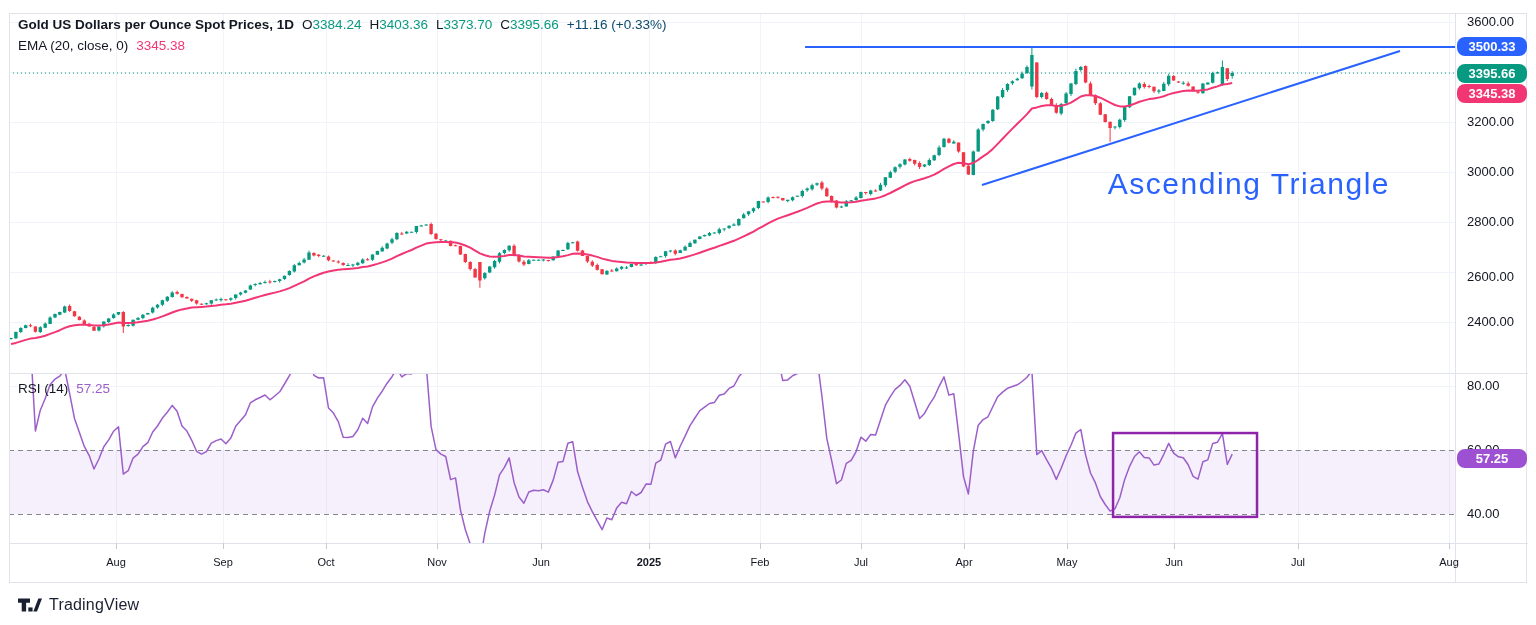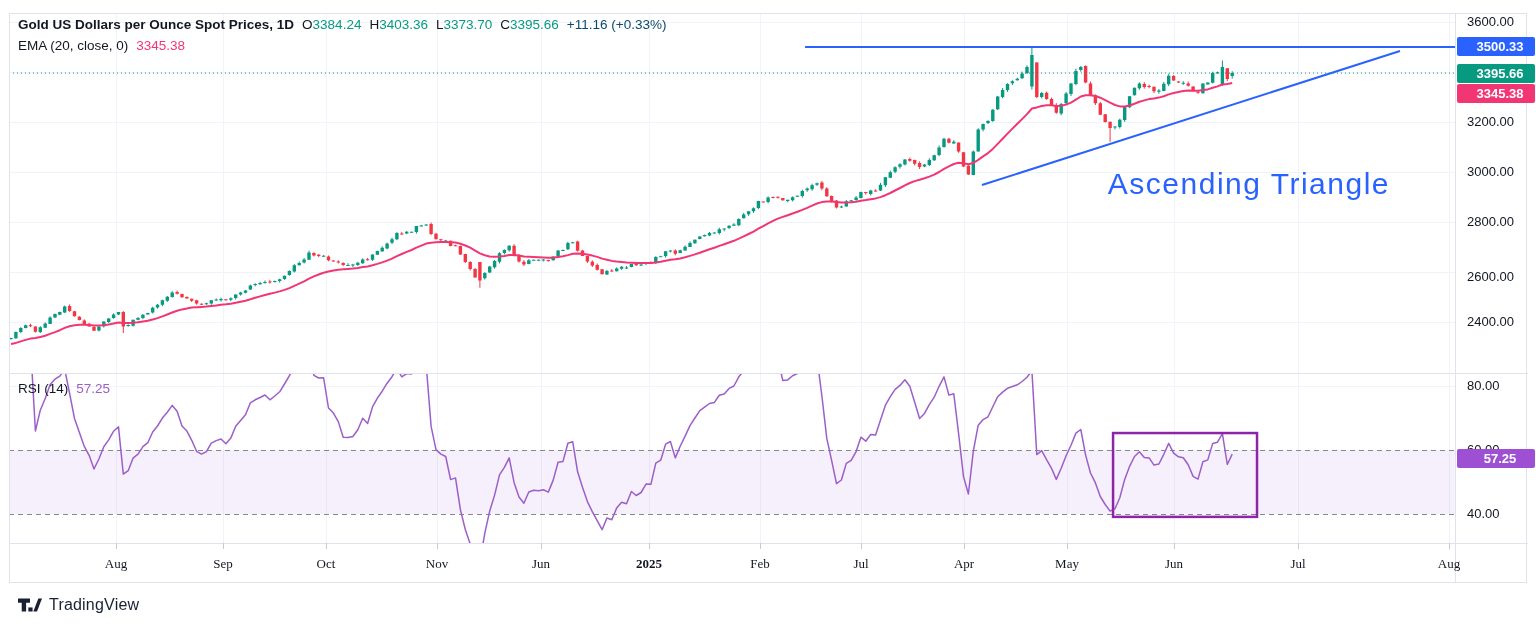--- a/index.html
+++ b/index.html
@@ -12,22 +12,22 @@
   .legend{position:absolute;left:18px;top:14px;font-size:13.5px;line-height:21px;white-space:nowrap;}
   .legend .sym{font-weight:700;}
   .legend .pair i{font-style:normal;margin-left:8px;color:#131722;}
   .legend .pair b{font-weight:400;color:#089981;}
   .legend .chg{margin-left:8px;color:#0c4a6e;}
   .legend .ema-val{color:#f23674;margin-left:8px;}
   .rsi-legend{position:absolute;left:18px;top:381px;font-size:13.5px;white-space:nowrap;}
   .rsi-legend .rsi-val{color:#9c5fc9;margin-left:8px;}
   #price-scale{position:absolute;left:1455px;top:0;width:81px;height:583px;}
   .slabel{position:absolute;left:12px;height:18px;line-height:18px;font-size:13px;color:#131722;white-space:nowrap;}
-  .sbadge{position:absolute;left:2px;width:70px;height:19px;line-height:19px;border-radius:2px;text-align:center;font-size:13px;font-weight:700;color:#fff;padding-left:8px;}
-  .tlabel{position:absolute;top:556px;width:64px;margin-left:-32px;text-align:center;font-size:13px;color:#131722;font-family:Liberation Serif, serif;}
+  .sbadge{position:absolute;left:2px;width:70px;height:19px;line-height:19px;border-radius:8px;text-align:center;font-size:13px;font-weight:700;color:#fff;}
+  .tlabel{position:absolute;top:556px;width:64px;margin-left:-32px;text-align:center;font-size:11px;color:#131722;}
   .tlabel.bold{font-weight:700;}
   .ttick{position:absolute;top:543px;width:1px;height:6px;background:#c7cad4;}
   .logo-row{position:absolute;left:18px;top:596px;display:flex;align-items:center;gap:7px;}
   .logo-text{font-size:16px;font-weight:400;color:#1a2031;letter-spacing:0.2px;}
   .tri-text{font-size:30px;letter-spacing:1.5px;fill:#2962ff;font-family:"Liberation Sans",sans-serif;}
 </style>
 </head>
 <body>
 
 <div class="stage">

